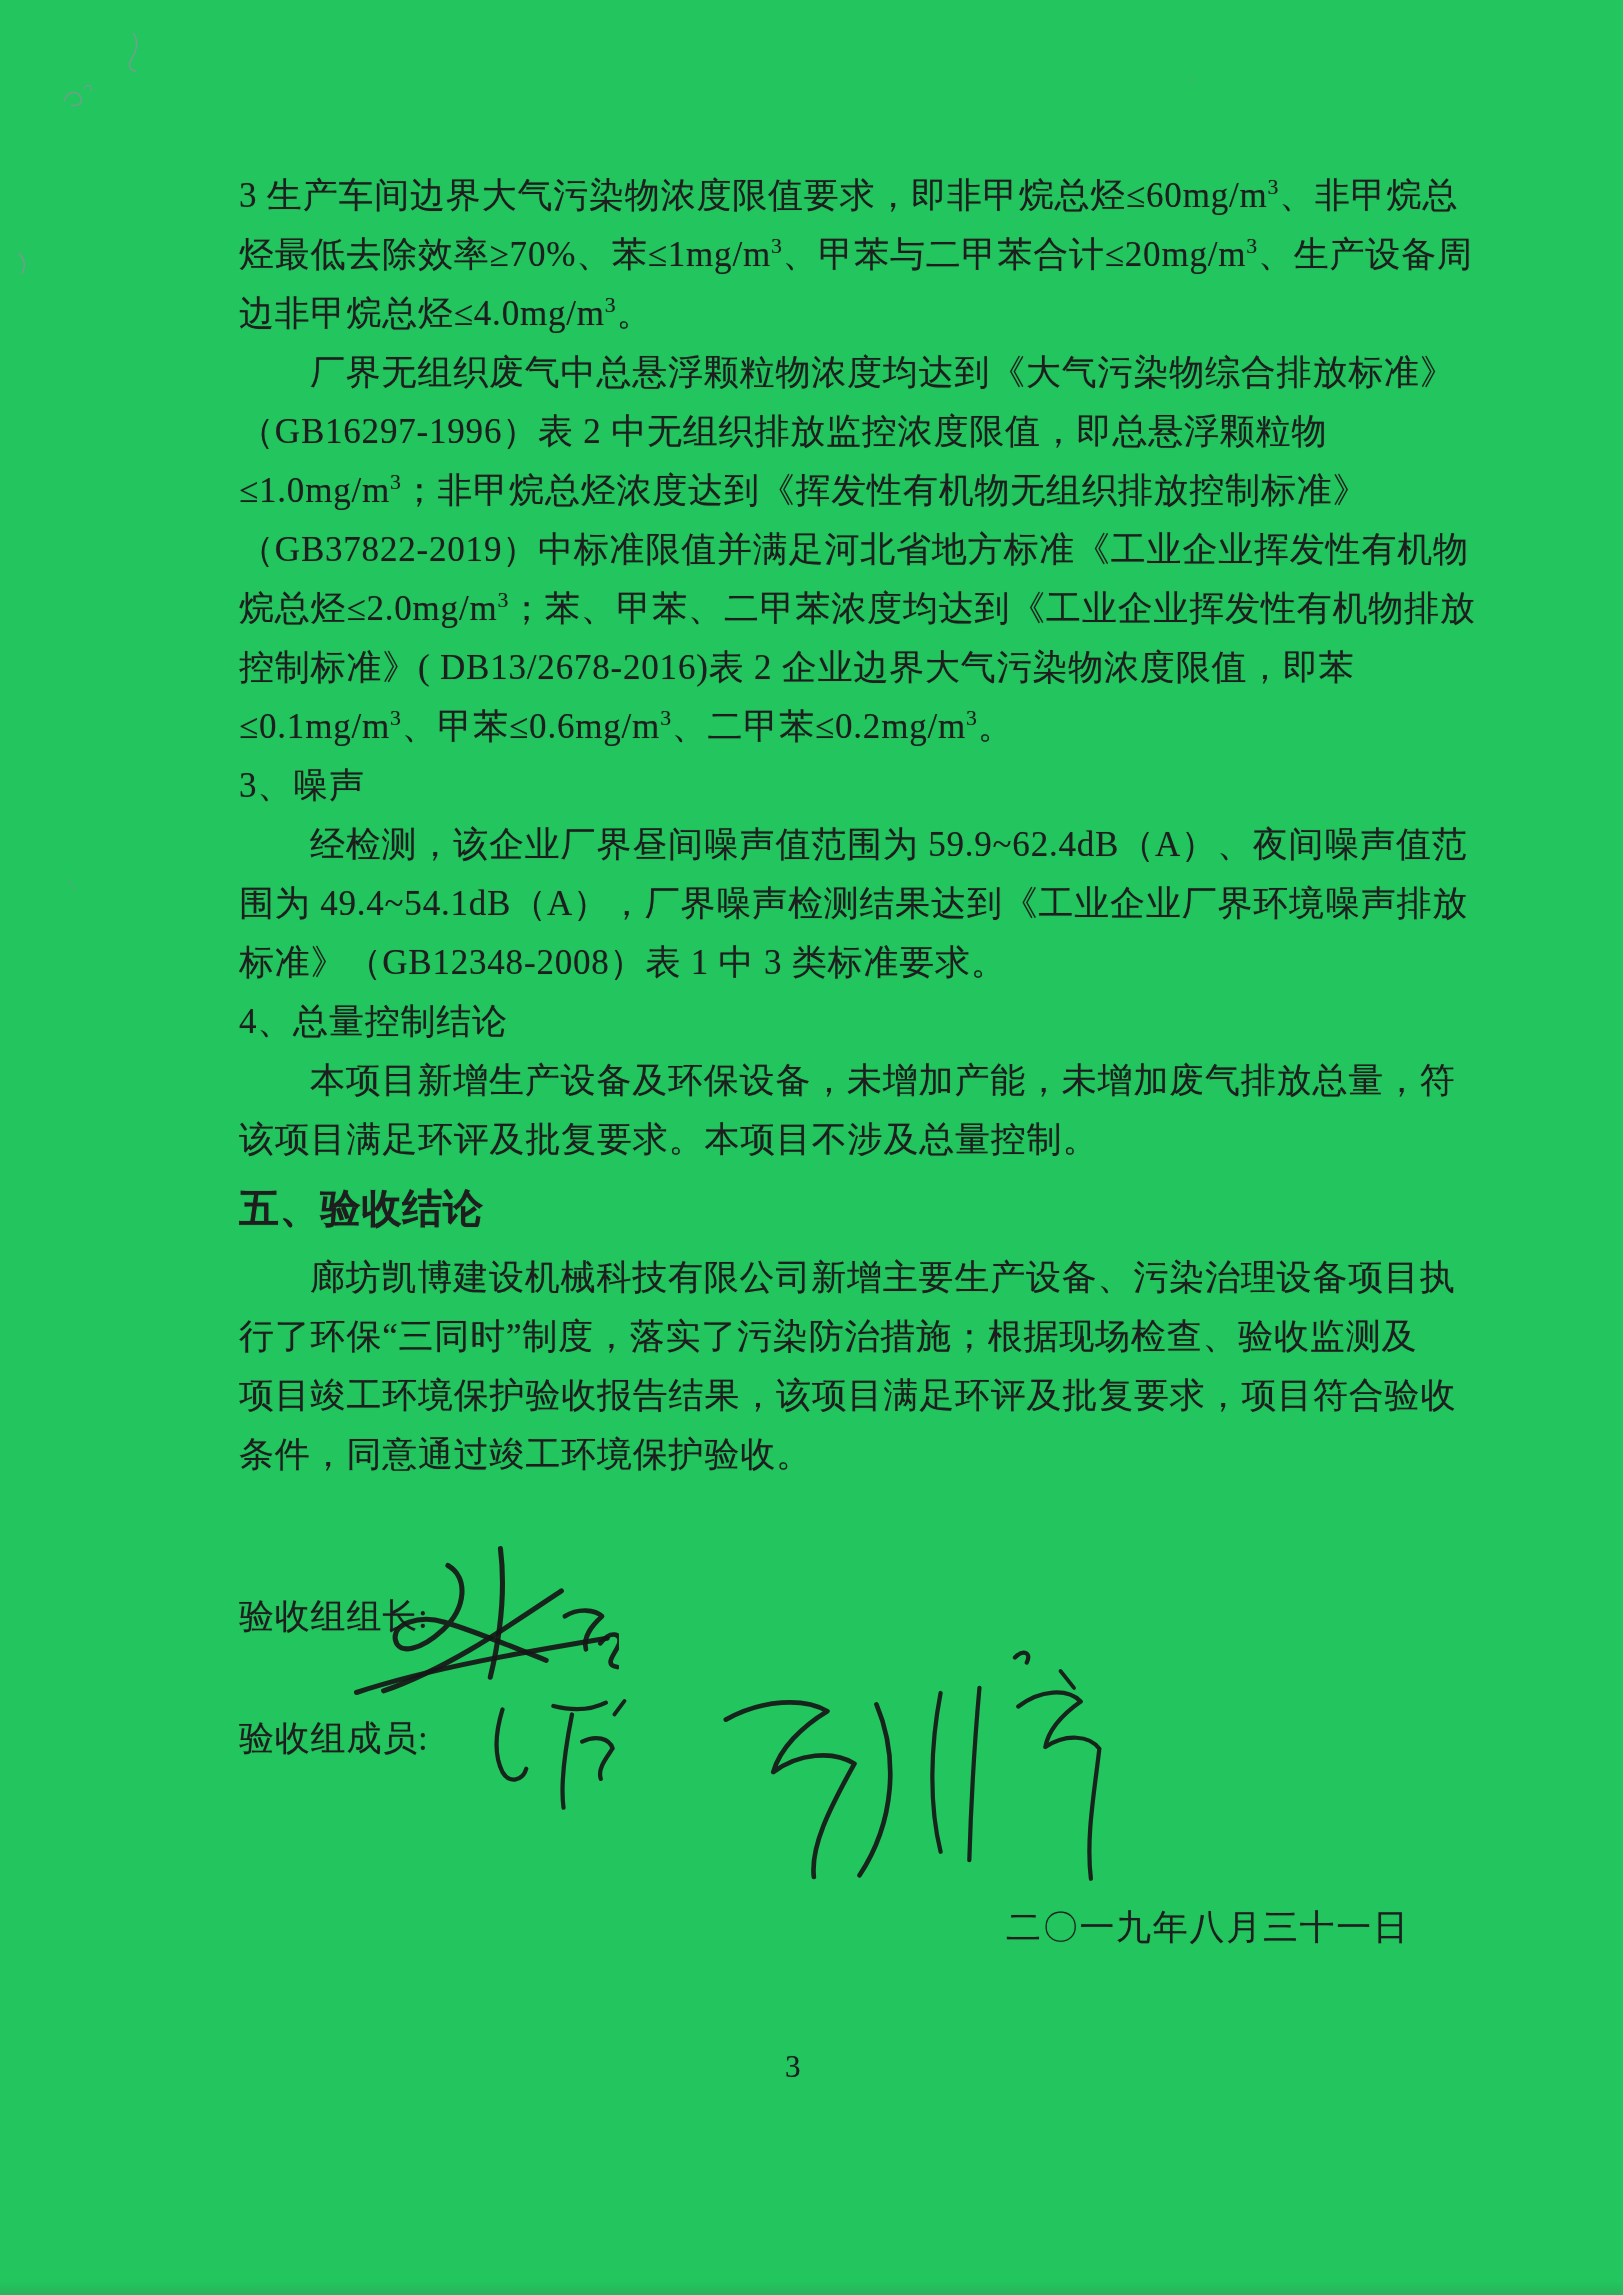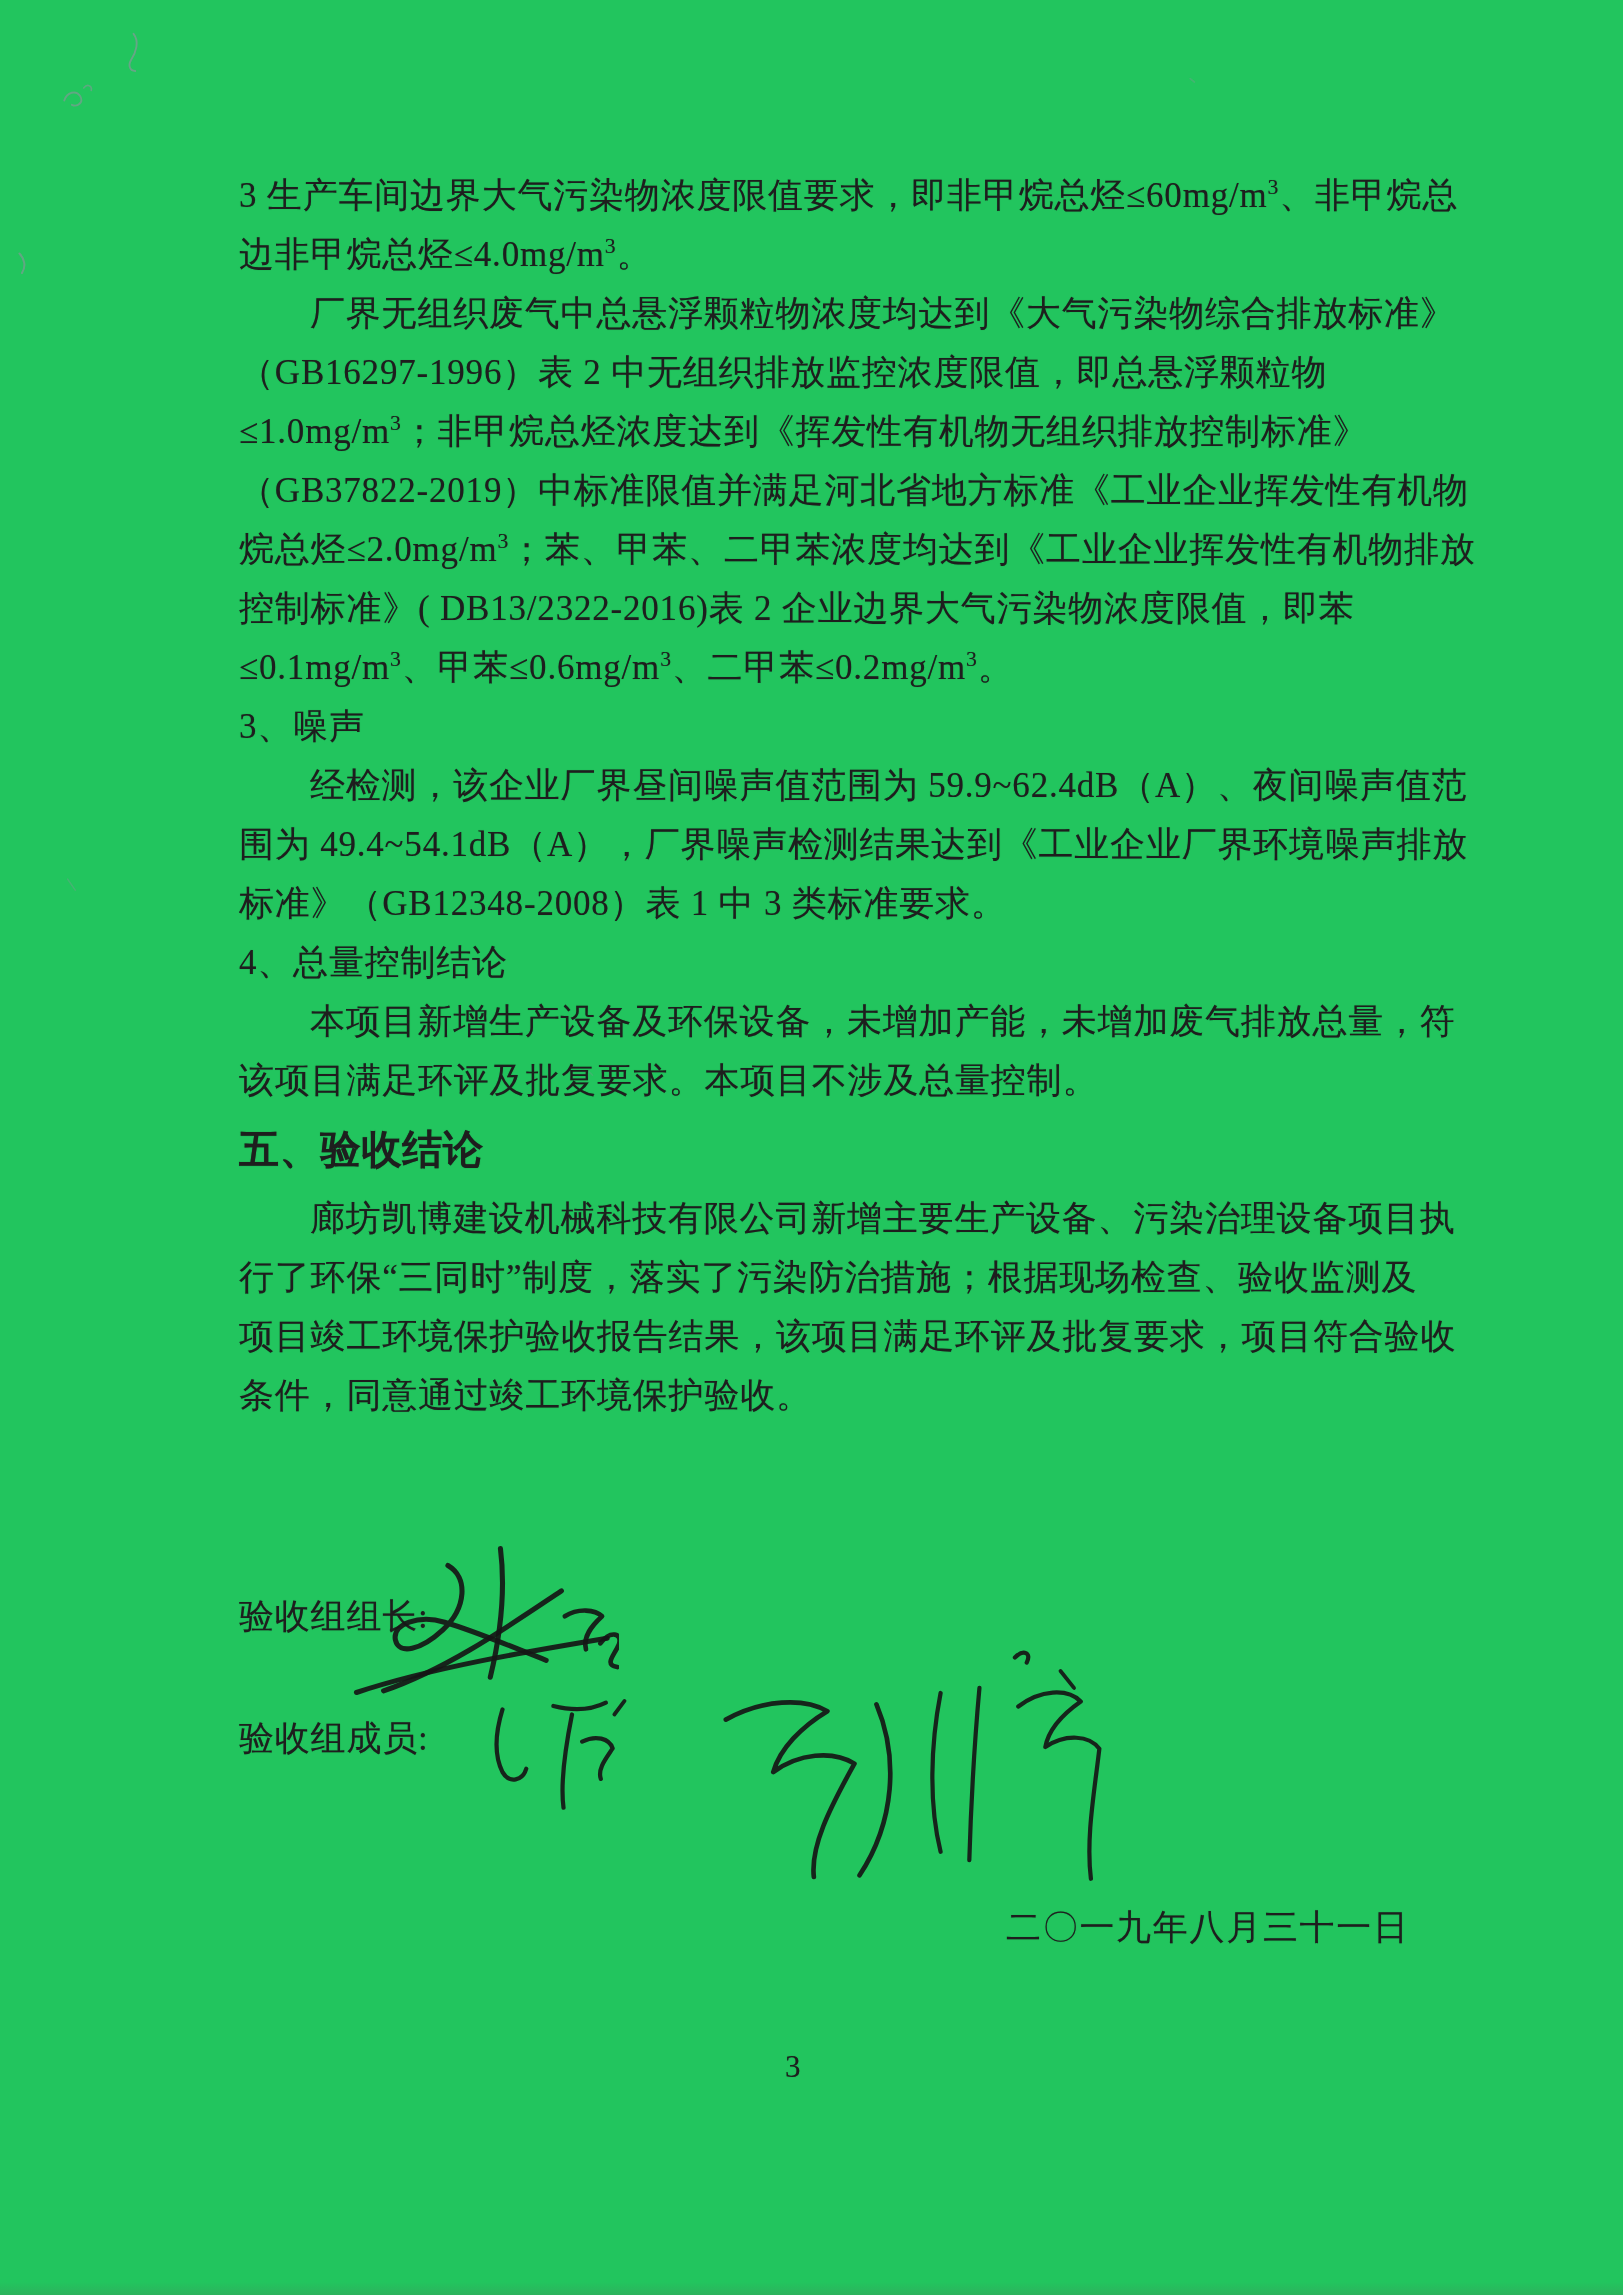--- a/index.html
+++ b/index.html
@@ -81,27 +81,28 @@
     <path d="M99,104 c4,-5 10,-3 9,3" stroke-width="2" opacity="0.55"></path>
     <path d="M23,300 c6,6 8,15 3,23" stroke-width="2.4" opacity="0.6"></path>
     <path d="M80,1040 l9,13" stroke-width="1.8" opacity="0.35"></path>
     <path d="M1408,93 l5,4" stroke-width="2" opacity="0.3"></path>
     <path d="M697,1268 l4,4" stroke-width="1.8" opacity="0.25"></path>
     <path d="M300,2050 l4,3" stroke-width="1.8" opacity="0.22"></path>
   </svg>
 
   <div class="doc-body">
       <div class="line">3 生产车间边界大气污染物浓度限值要求，即非甲烷总烃≤60mg/m<sup>3</sup>、非甲烷总</div>
+      <div class="line">烃最低去除效率≥70%、苯≤1mg/m<sup>3</sup>、甲苯与二甲苯合计≤20mg/m<sup>3</sup>、生产设备周</div>
       <div class="line">边非甲烷总烃≤4.0mg/m<sup>3</sup>。</div>
       <div class="line indent">厂界无组织废气中总悬浮颗粒物浓度均达到《大气污染物综合排放标准》</div>
       <div class="line">（GB16297-1996）表 2 中无组织排放监控浓度限值，即总悬浮颗粒物</div>
       <div class="line">≤1.0mg/m<sup>3</sup>；非甲烷总烃浓度达到《挥发性有机物无组织排放控制标准》</div>
       <div class="line">（GB37822-2019）中标准限值并满足河北省地方标准《工业企业挥发性有机物</div>
       <div class="line">烷总烃≤2.0mg/m<sup>3</sup>；苯、甲苯、二甲苯浓度均达到《工业企业挥发性有机物排放</div>
-      <div class="line">控制标准》( DB13/2322-2016)表 2 企业边界大气污染物浓度限值，即苯</div>
+      <div class="line">控制标准》( DB13/2678-2016)表 2 企业边界大气污染物浓度限值，即苯</div>
       <div class="line">≤0.1mg/m<sup>3</sup>、甲苯≤0.6mg/m<sup>3</sup>、二甲苯≤0.2mg/m<sup>3</sup>。</div>
       <div class="line">3、噪声</div>
       <div class="line indent">经检测，该企业厂界昼间噪声值范围为 59.9~62.4dB（A）、夜间噪声值范</div>
       <div class="line">围为 49.4~54.1dB（A），厂界噪声检测结果达到《工业企业厂界环境噪声排放</div>
       <div class="line">标准》（GB12348-2008）表 1 中 3 类标准要求。</div>
       <div class="line">4、总量控制结论</div>
       <div class="line indent">本项目新增生产设备及环保设备，未增加产能，未增加废气排放总量，符</div>
       <div class="line">该项目满足环评及批复要求。本项目不涉及总量控制。</div>
       <div class="line heading">五、验收结论</div>
       <div class="line indent">廊坊凯博建设机械科技有限公司新增主要生产设备、污染治理设备项目执</div>

